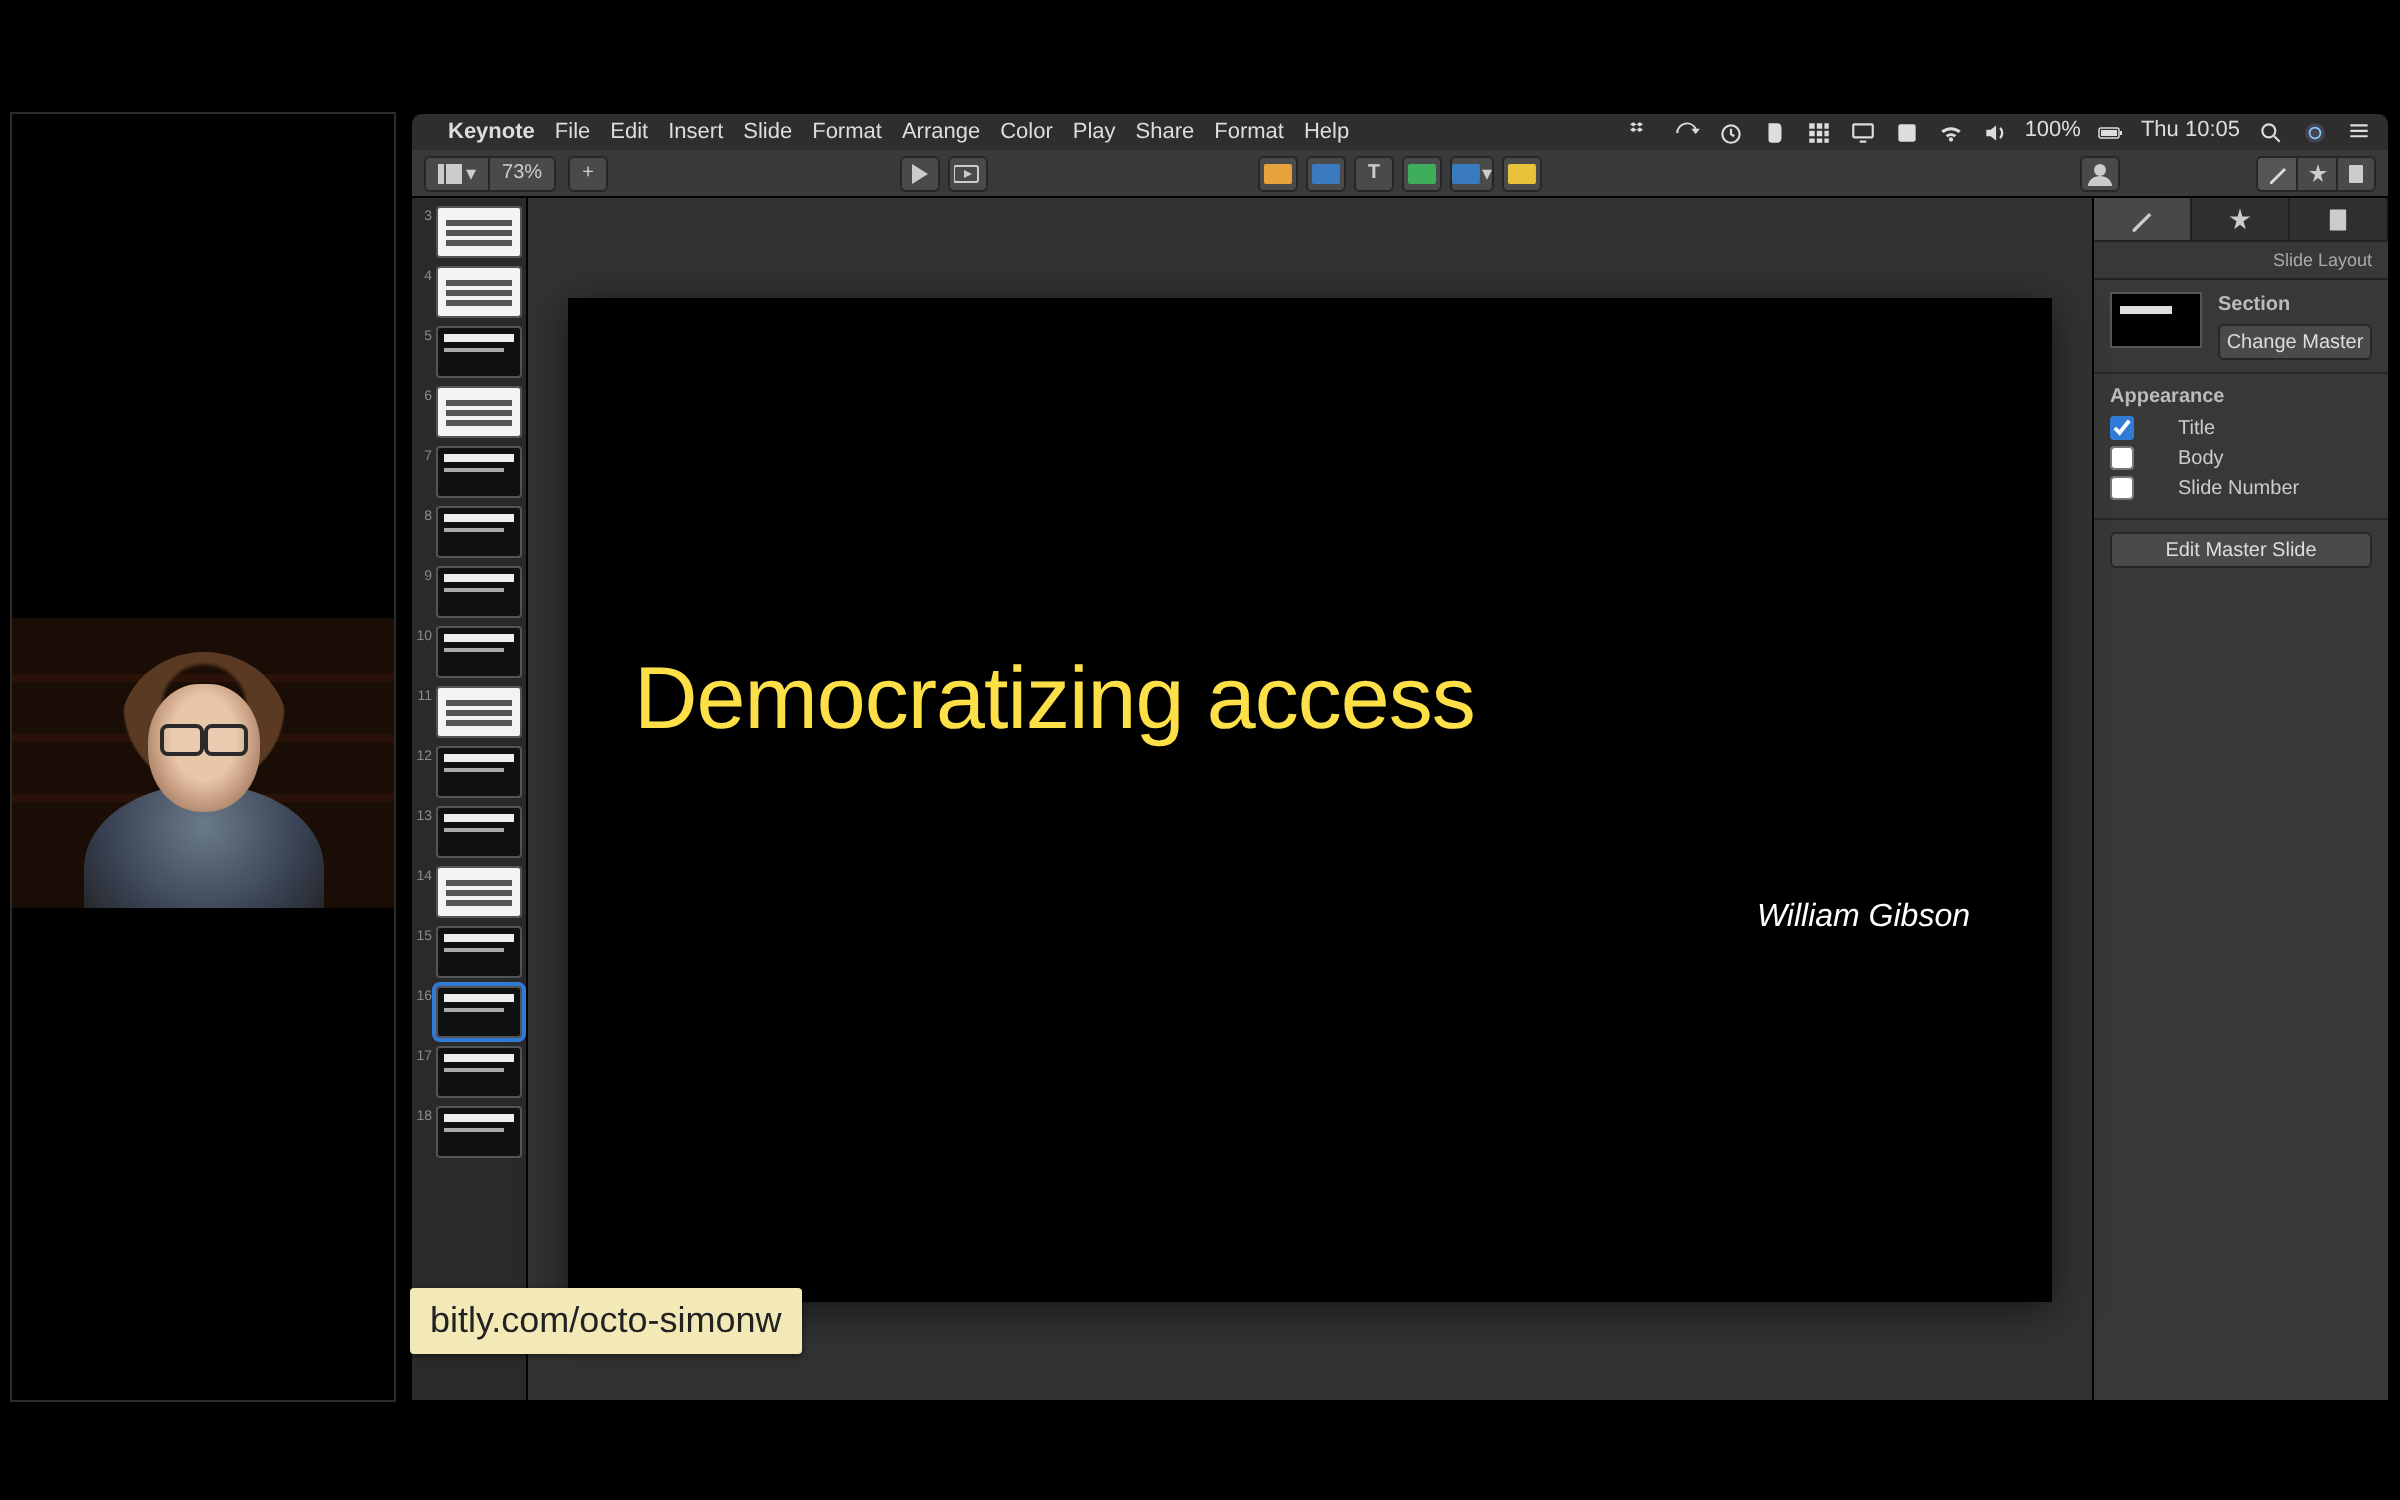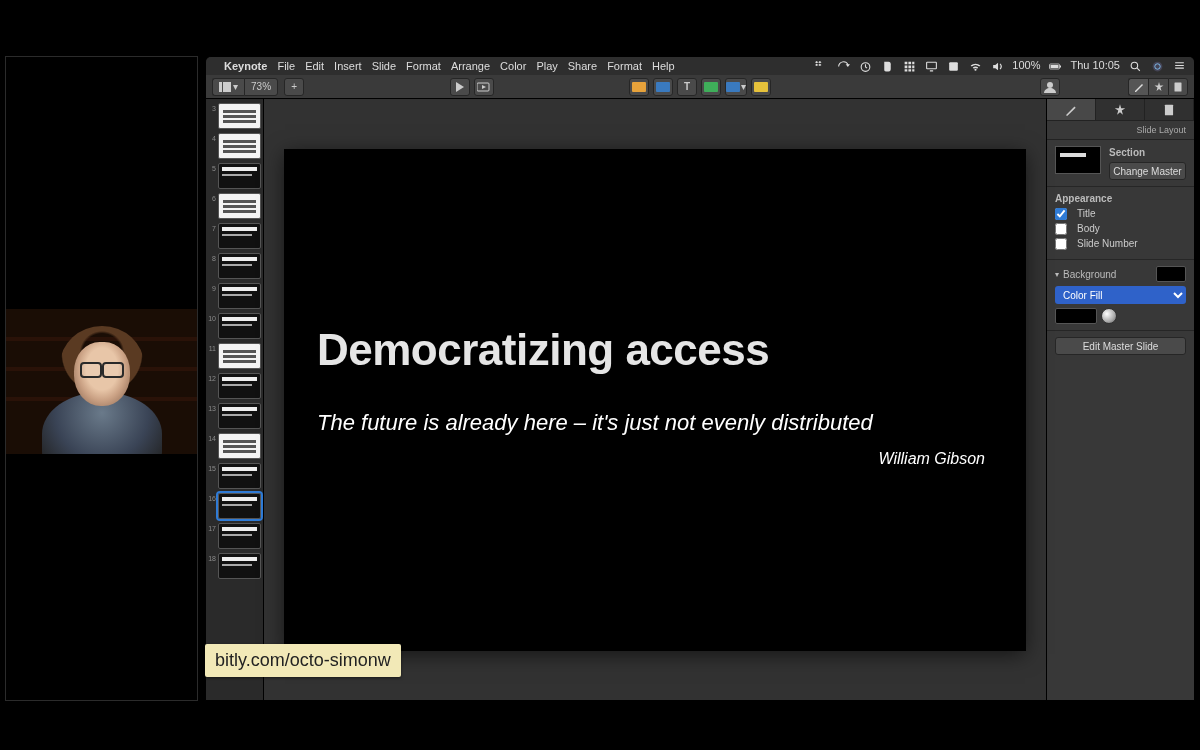--- a/index.html
+++ b/index.html
@@ -108,40 +108,40 @@
   .thumb .bars::before{content:"";position:absolute;left:4px;right:4px;top:6px;height:3px;background:#555;box-shadow:0 5px 0 #555,0 10px 0 #555}
   .thumb .t-title{position:absolute;left:3px;top:3px;right:3px;height:4px;background:#eee}
   .thumb .t-sub  {position:absolute;left:3px;top:10px;right:8px;height:2px;background:#aaa}
 
   
   #canvas{flex:1;background:#323232;display:flex;align-items:center;justify-content:center;padding:20px 10px;}
   #slide{
     width:740px;height:500px;background:#000;position:relative;
     box-shadow:0 0 0 1px #000, 0 4px 20px rgba(0,0,0,.6);
   }
-  #slide h1{position:absolute;left:32px;top:175px;color:#e5e5e5;font-size:44px;font-weight:700;letter-spacing:-0.5px}
+  #slide h1{position:absolute;left:32px;top:175px;color:#fde047;font-size:44px;font-weight:400;letter-spacing:-0.5px}
   #slide .quote{position:absolute;left:32px;right:32px;top:260px;color:#fff;font-size:22px;font-style:italic;font-weight:500;}
   #slide .author{position:absolute;right:40px;top:300px;color:#fff;font-size:16px;font-style:italic}
 
   
   #inspector{
     width:148px;background:#383838;border-left:1px solid #000;
     display:flex;flex-direction:column;font-size:10px;color:#ccc;
   }
   #inspector .tabs{display:flex;height:22px;border-bottom:1px solid #222}
   #inspector .tab{flex:1;display:flex;align-items:center;justify-content:center;background:#303030;border-right:1px solid #222}
   #inspector .tab.active{background:#484848}
   #inspector .tab svg{width:14px;height:14px;fill:#ccc}
   #inspector .subhead{padding:4px 8px;text-align:right;color:#aaa;border-bottom:1px solid #222;font-size:9px}
   #inspector .section{padding:6px 8px;border-bottom:1px solid #262626}
   #inspector .lbl{color:#bbb;font-size:10px;margin-bottom:4px}
   #inspector .mini-thumb{width:46px;height:28px;background:#000;border:1px solid #555;margin-bottom:6px;position:relative}
   #inspector .mini-thumb::after{content:"";position:absolute;left:4px;top:6px;width:26px;height:4px;background:#ddd}
   #inspector button.insp{width:100%;height:18px;background:#4a4a4a;border:1px solid #262626;border-radius:3px;color:#ddd;font-size:10px}
-  #inspector .chk{display:flex;align-items:flex-start;gap:10px;margin:3px 0}
+  #inspector .chk{display:flex;align-items:center;gap:22px;margin:3px 0}
   #inspector input[type=checkbox]{accent-color:#2f7bd6;width:12px;height:12px}
   #inspector .disclose{display:flex;align-items:center;gap:4px;color:#bbb}
   #inspector .disclose::before{content:"▾";font-size:8px}
   #inspector select{width:100%;height:18px;background:#2f62c9;border:none;border-radius:3px;color:#fff;font-size:10px;padding:0 4px}
   #inspector .colorrow{display:flex;gap:4px;margin-top:4px;align-items:center}
   #inspector .colorbox{width:42px;height:16px;background:#000;border:1px solid #555;border-radius:2px}
   #inspector .well{width:16px;height:16px;border-radius:50%;background:radial-gradient(circle at 35% 35%,#fff,#aaa 60%,#555);border:1px solid #333}
 
   svg{display:block}
 </style>
@@ -441,21 +441,20 @@
           <div class="box">
             <div class="t-title"></div>
             <div class="t-sub"></div>
           </div>
         </div>
       </div>
 
     <div id="canvas">
       <div id="slide">
         <h1>Democratizing access</h1>
-        <div class="quote">The future is already here – it's just not evenly distributed</div>
         <div class="author">William Gibson</div>
       </div>
     </div>
 
     <div id="inspector">
       <div class="tabs">
         <div class="tab active">
           <svg viewBox="0 0 24 24">
               <path d="M4 20l14-14 2 2L6 22H4v-2z"></path>
             </svg>
@@ -490,35 +489,20 @@
         <label class="chk">
           <input type="checkbox" style="">
           <span>Body</span>
         </label>
         <label class="chk">
           <input type="checkbox" style="">
           <span>Slide Number</span>
         </label>
       </div>
 
-      <div class="section">
-        <div class="disclose">
-          <span>Background</span>
-          <div style="flex:1"></div>
-          <div class="colorbox" style="width:30px"></div>
-        </div>
-        <div style="height:4px"></div>
-        <select>
-          <option>Color Fill</option>
-        </select>
-        <div class="colorrow">
-          <div class="colorbox"></div>
-          <div class="well"></div>
-        </div>
-      </div>
 
       <div class="section" style="border-bottom:none">
         <button class="insp">Edit Master Slide</button>
       </div>
     </div>
   </div>
 </div>
 
 <div id="url-chip">bitly.com/octo-simonw</div>
 

